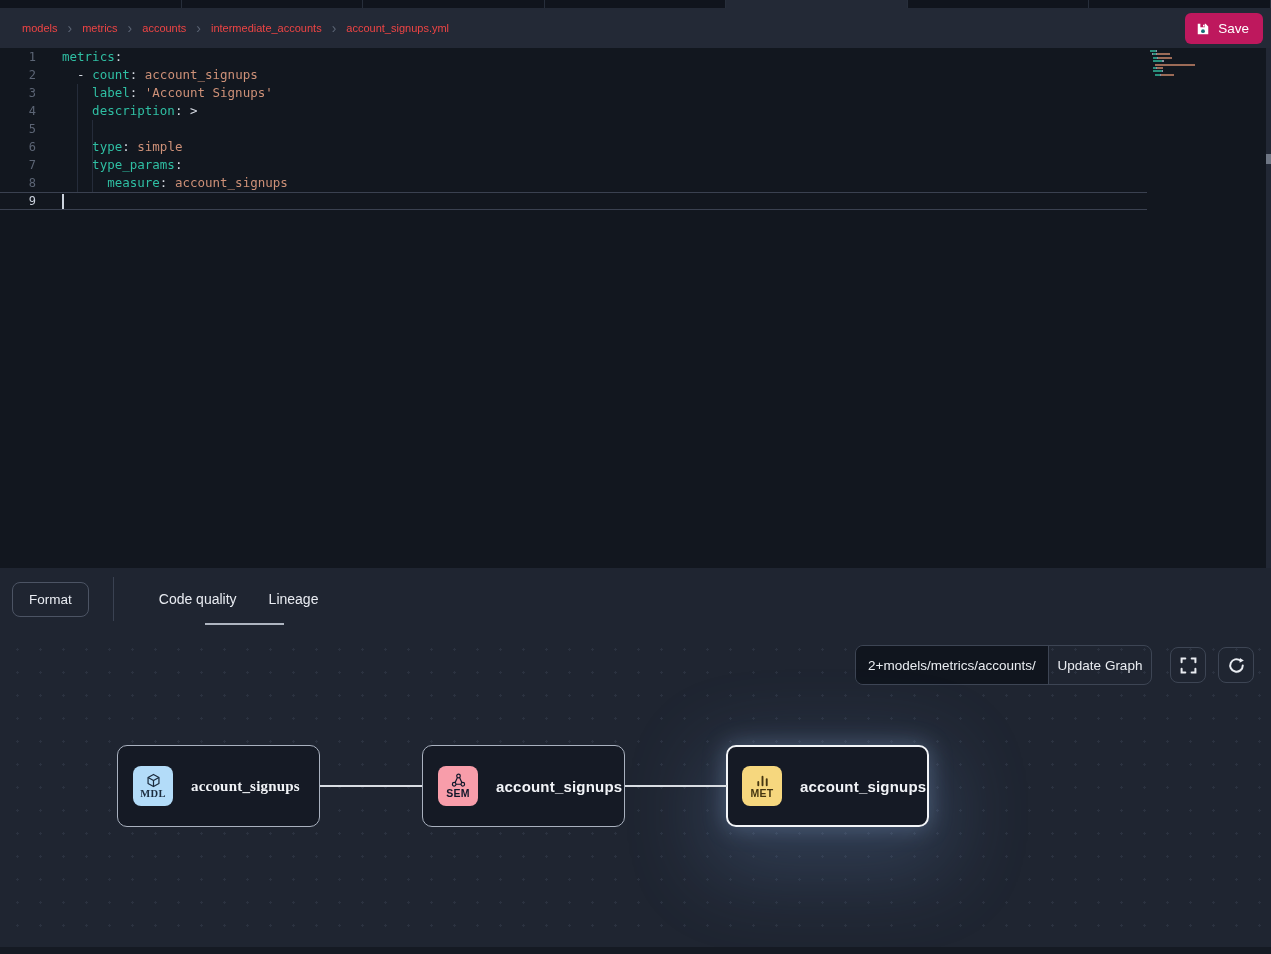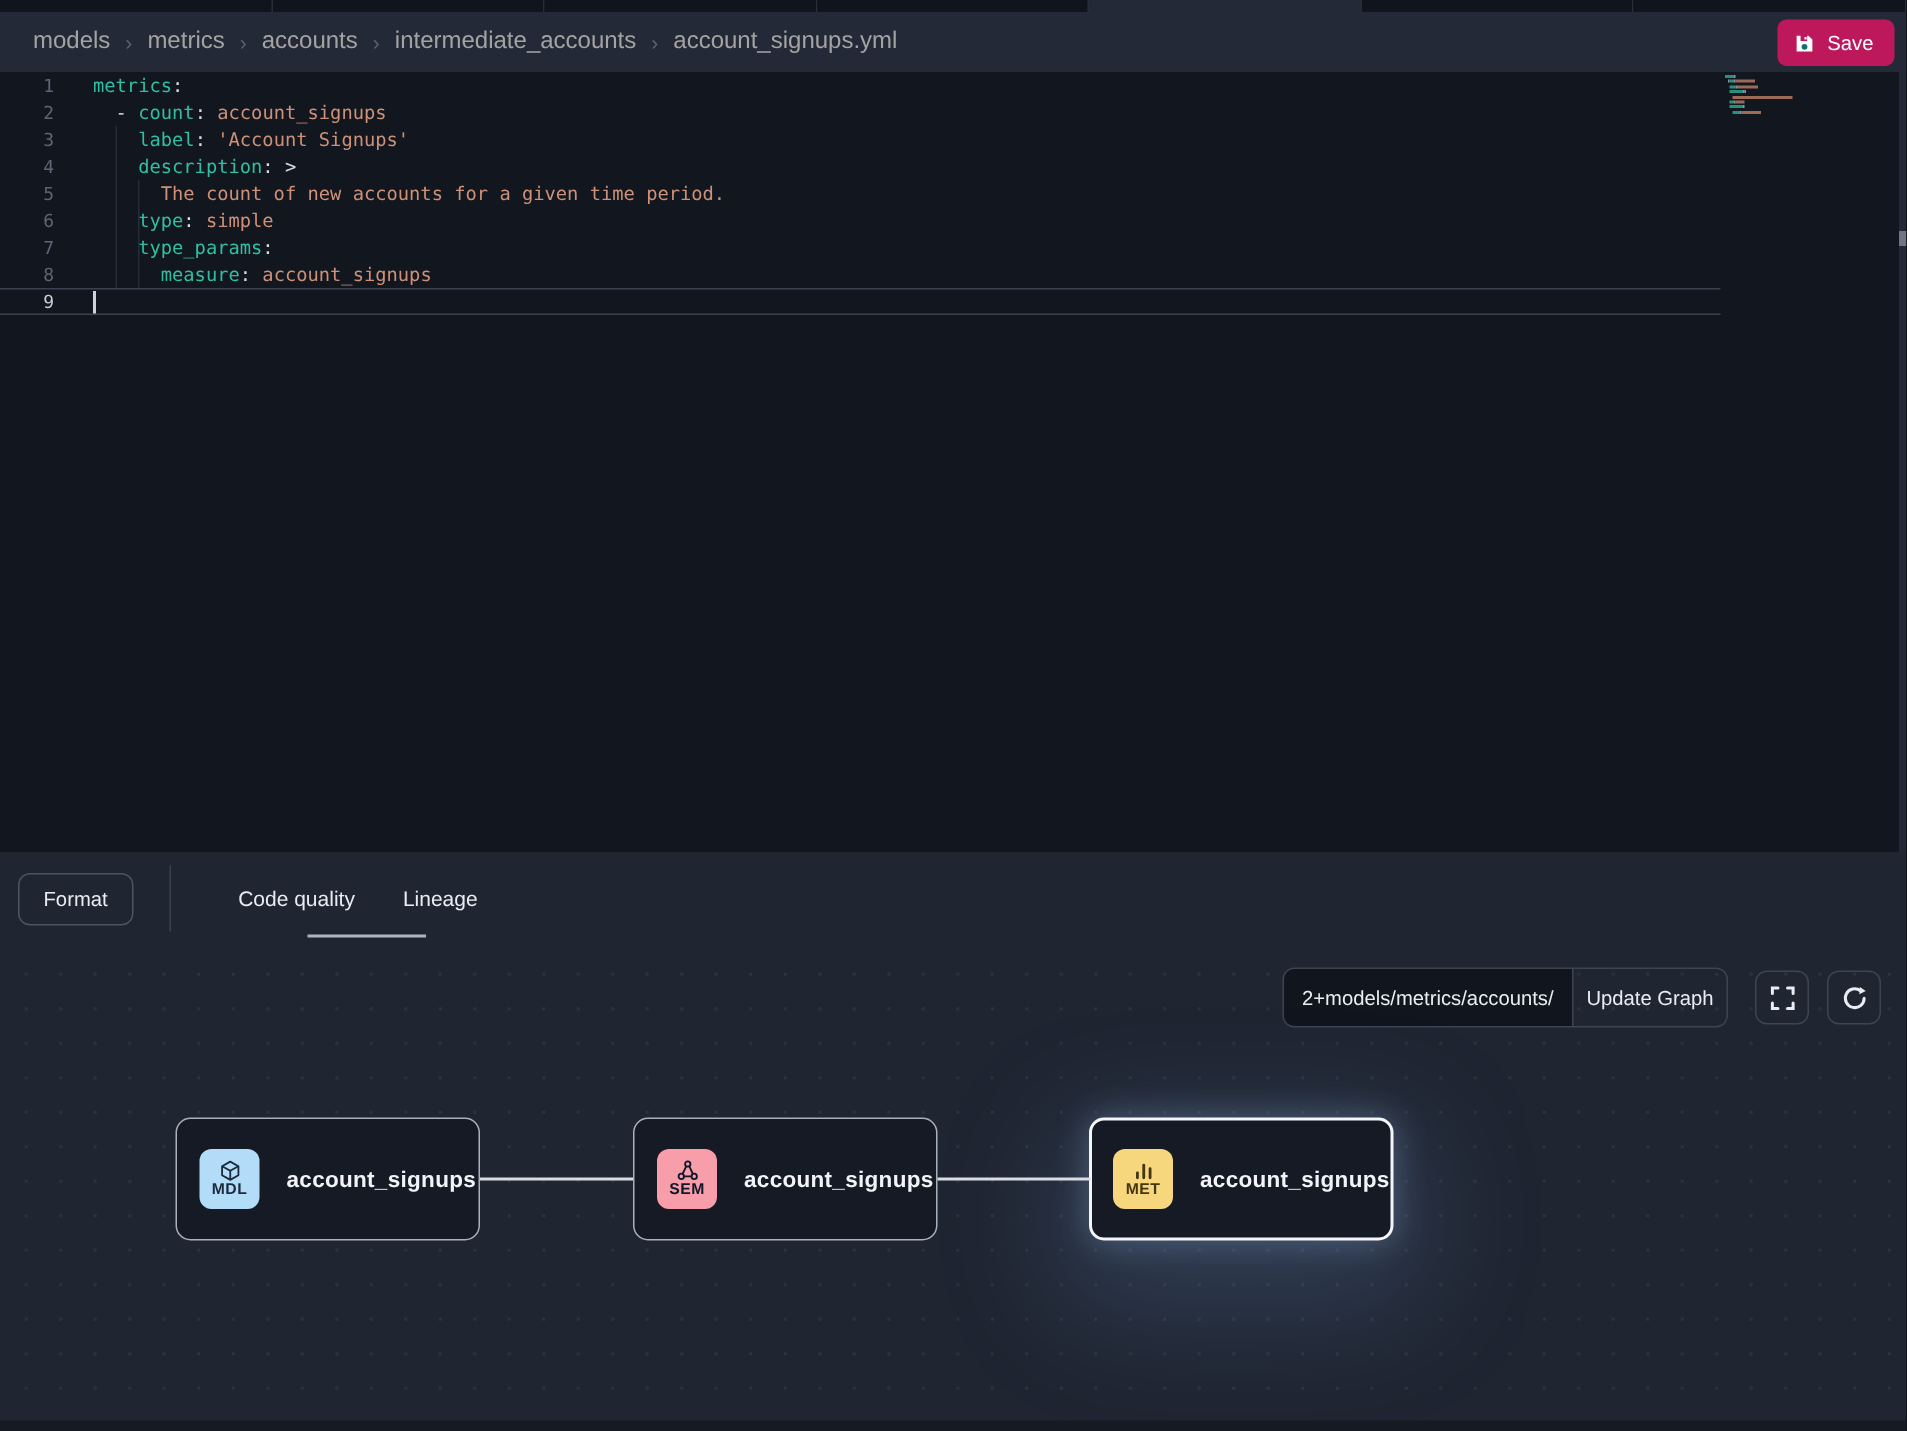--- a/index.html
+++ b/index.html
@@ -13,21 +13,21 @@
   
   .top-tabs { position: absolute; top: 0; left: 0; width: 1271px; height: 8px; display: flex; background: #10141d; }
   .top-tab { flex: 1; border-right: 1px solid #272e3b; background: #10141d; }
   .top-tab.active { background: #232936; }
 
   
   .crumb-bar {
     position: absolute; top: 8px; left: 0; width: 1271px; height: 40px;
     background: #232936; display: flex; align-items: center; padding-left: 22px;
   }
-  .crumb-item { color: #a3a3a3; font-size: 16px; }
+  .crumb-item { color: #ef4444; font-size: 11px; }
   .crumb-sep { color: #5b6474; font-size: 14px; margin: 0 10px; }
   .save-btn {
     position: absolute; right: 8px; top: 5px; height: 31px; padding: 0 14px 0 11px;
     background: #be185d; border: none; border-radius: 6px;
     color: #ffffff; font-size: 13.5px; font-family: "Liberation Sans", sans-serif;
     display: flex; align-items: center; gap: 8px; cursor: pointer;
   }
 
   
   .editor { position: absolute; top: 48px; left: 0; width: 1271px; height: 520px; background: #12171f; }
@@ -159,21 +159,20 @@
         <div class="code-row">
           <span class="gutter">3</span>
           <span class="code-text"><span class="tk-plain">    </span><span class="tk-key">label</span><span class="tk-punc">:</span><span class="tk-str"> 'Account Signups'</span></span>
         </div>
         <div class="code-row">
           <span class="gutter">4</span>
           <span class="code-text"><span class="tk-plain">    </span><span class="tk-key">description</span><span class="tk-punc">:</span><span class="tk-punc"> &gt;</span></span>
         </div>
         <div class="code-row">
           <span class="gutter">5</span>
-          <span class="code-text"><span class="tk-plain">      </span><span class="tk-str">The count of new accounts for a given time period.</span></span>
         </div>
         <div class="code-row">
           <span class="gutter">6</span>
           <span class="code-text"><span class="tk-plain">    </span><span class="tk-key">type</span><span class="tk-punc">:</span><span class="tk-val"> simple</span></span>
         </div>
         <div class="code-row">
           <span class="gutter">7</span>
           <span class="code-text"><span class="tk-plain">    </span><span class="tk-key">type_params</span><span class="tk-punc">:</span></span>
         </div>
         <div class="code-row">
@@ -269,21 +268,21 @@
       <button class="icon-btn refresh">
         <span style="display:flex;">
           <svg width="17" height="17" viewBox="0 0 16 16" fill="none" stroke="currentColor">
             <path d="M13.9 8 A5.9 5.9 0 1 1 11.6 3.3" stroke-width="1.9" stroke-linecap="round"></path>
             <path d="M11.2 0.9 L14.9 3.4 L10.9 5.5 Z" fill="currentColor" stroke="none"></path>
           </svg>
         </span>
       </button>
 
       <div id="dag">
-          <div class="dag-node" style="left: 117px;">
+          <div class="dag-node" style="left: 117px; font-family: Liberation Serif, serif;">
             <div class="node-badge" style="background: rgb(179, 220, 249); color: rgb(27, 43, 61);">
               <span style="display: flex;">
                 <svg width="15" height="15" viewBox="0 0 16 16" fill="none" stroke="currentColor" stroke-width="1.3" stroke-linejoin="round">
                   <path d="M8 1.5 L13.8 4.8 V11.2 L8 14.5 L2.2 11.2 V4.8 Z"></path>
                   <path d="M2.2 4.8 L8 8 L13.8 4.8"></path>
                   <path d="M8 8 V14.5"></path>
                 </svg>
               </span>
               <span class="badge-label">MDL</span>
             </div>

